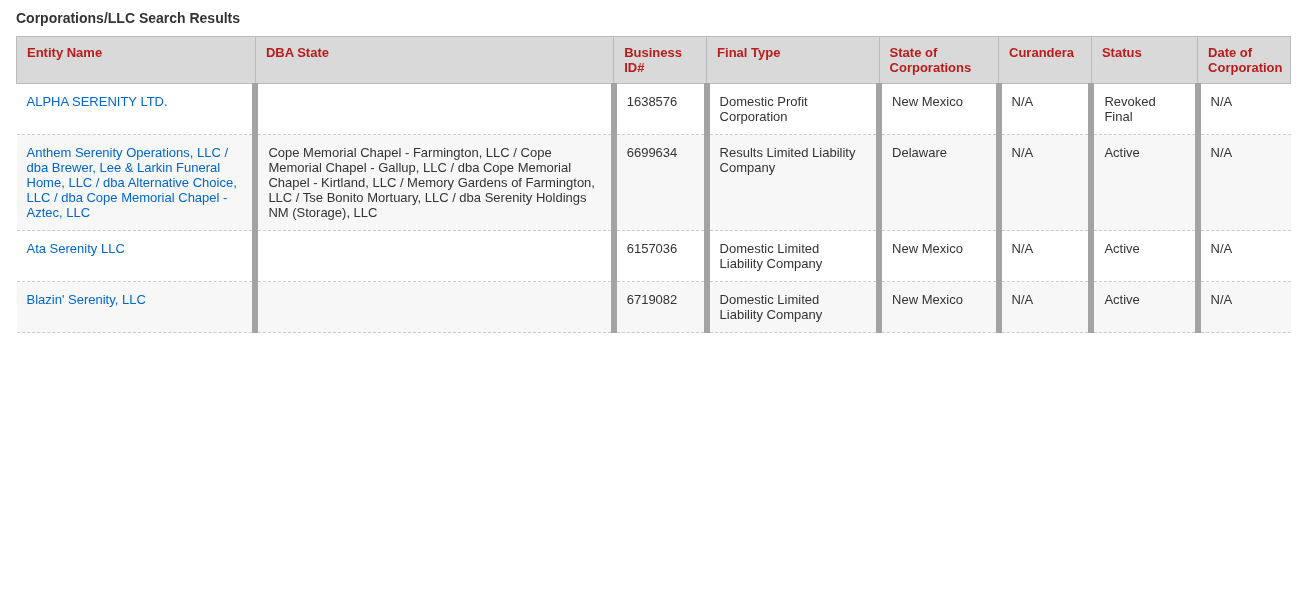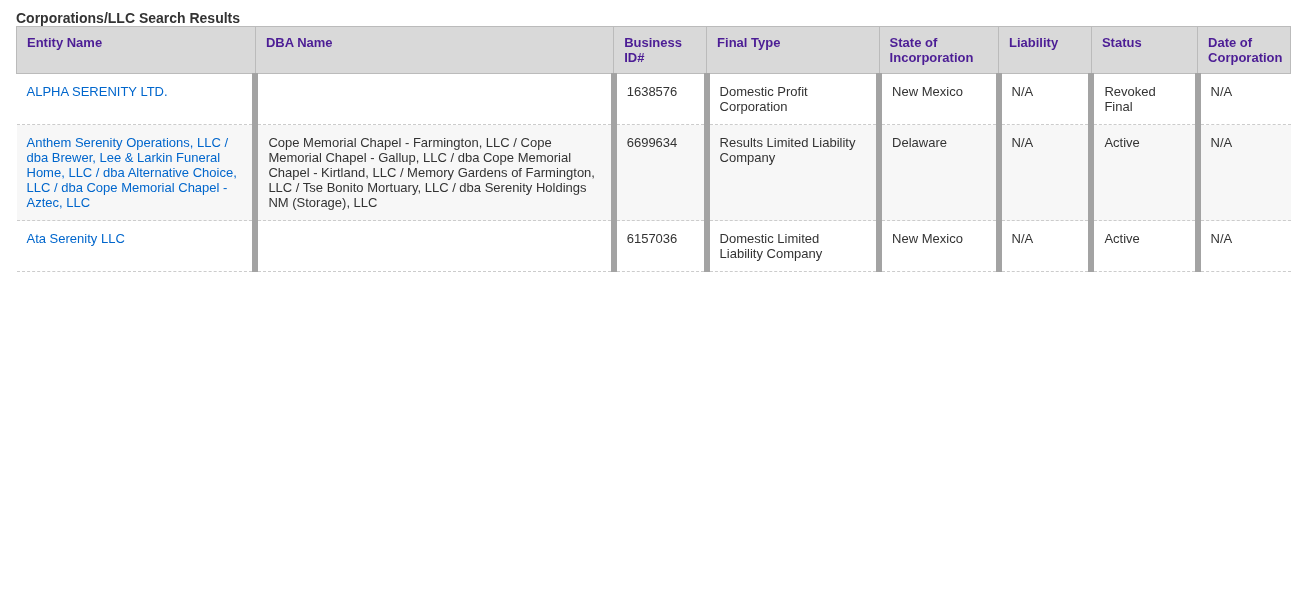--- a/index.html
+++ b/index.html
@@ -9,36 +9,37 @@
       background: #fff;
       color: #333;
     }
     .page-container {
       padding: 10px 16px;
       max-width: 1307px;
     }
     .page-title {
       font-size: 14px;
       font-weight: bold;
+      margin-bottom: 10px;
       color: #333;
     }
     table {
       width: 100%;
       border-collapse: collapse;
       table-layout: fixed;
     }
     thead tr {
       background: #d9d9d9;
     }
     thead th {
       text-align: left;
       padding: 8px 10px;
       font-size: 13px;
       font-weight: bold;
-      color: #4c1d95;
+      color: #b91c1c;
       border: 1px solid #bbb;
       vertical-align: top;
     }
     tbody tr {
       border-bottom: 1px dashed #ccc;
     }
     tbody tr:nth-child(even) {
       background: #f7f7f7;
     }
     tbody tr:nth-child(odd) {
@@ -80,25 +81,25 @@
       <col class="col-bizid">
       <col class="col-type">
       <col class="col-state">
       <col class="col-sov">
       <col class="col-status">
       <col class="col-exp">
     </colgroup>
     <thead>
       <tr>
         <th>Entity Name</th>
-        <th>DBA Name</th>
+        <th>DBA State</th>
         <th>Business ID#</th>
         <th>Final Type</th>
-        <th>State of Incorporation</th>
-        <th>Liability</th>
+        <th>State of Corporations</th>
+        <th>Curandera</th>
         <th>Status</th>
         <th>Date of Corporation</th>
       </tr>
     </thead>
     <tbody id="table-body">
     <tr>
           <td><a class="entity-name-link" href="#">ALPHA SERENITY LTD.</a></td>
           <td></td>
           <td>1638576</td>
           <td>Domestic Profit Corporation</td>
@@ -120,15 +121,25 @@
         <tr>
           <td><a class="entity-name-link" href="#">Ata Serenity LLC</a></td>
           <td></td>
           <td>6157036</td>
           <td>Domestic Limited Liability Company</td>
           <td>New Mexico</td>
           <td>N/A</td>
           <td>Active</td>
           <td>N/A</td>
         </tr>
+        <tr>
+          <td><a class="entity-name-link" href="#">Blazin' Serenity, LLC</a></td>
+          <td></td>
+          <td>6719082</td>
+          <td>Domestic Limited Liability Company</td>
+          <td>New Mexico</td>
+          <td>N/A</td>
+          <td>Active</td>
+          <td>N/A</td>
+        </tr>
       </tbody>
   </table>
 </div>
 
 </body></html>

